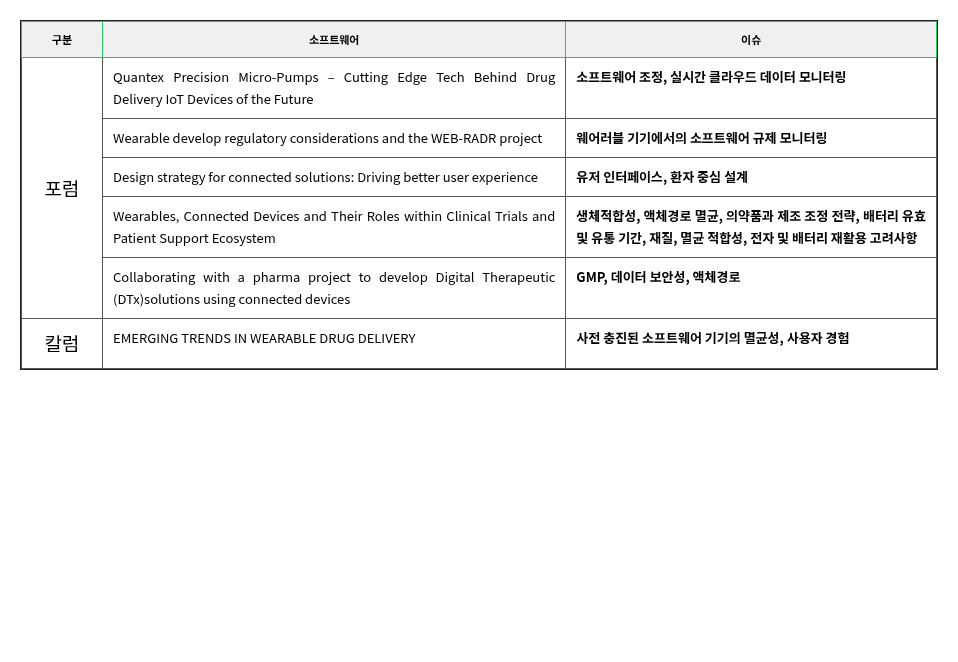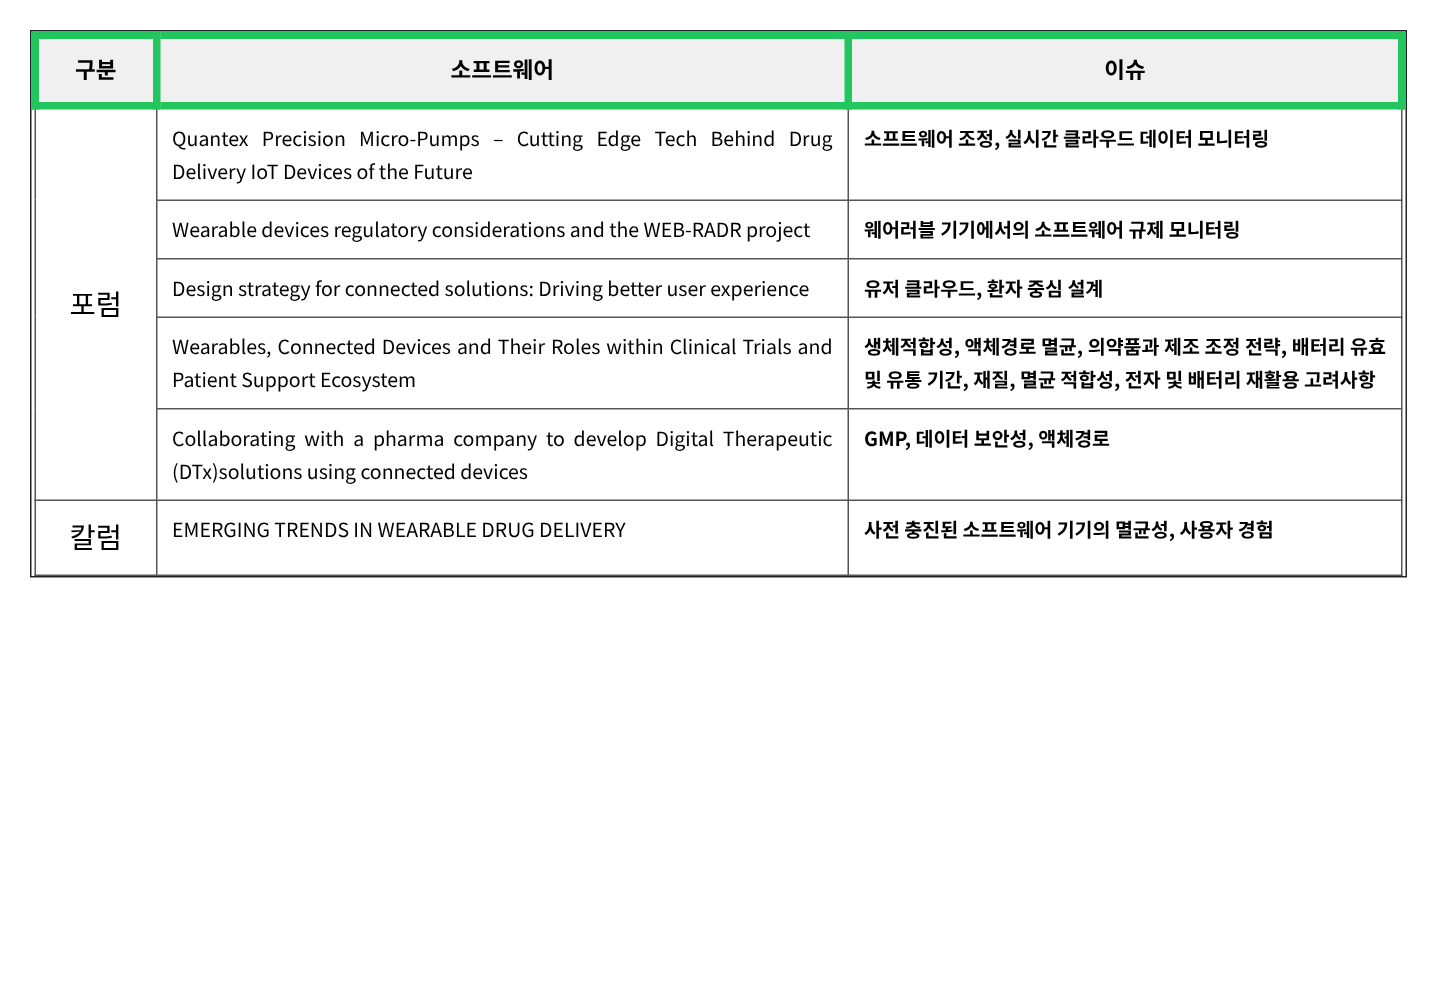--- a/index.html
+++ b/index.html
@@ -28,22 +28,22 @@
     th, td {
       border: 1px solid #555;
       padding: 8px 10px;
       vertical-align: top;
       line-height: 1.7;
     }
     thead th {
       background: #f0f0f0;
       text-align: center;
       font-weight: bold;
-      font-size: 15px;
-      border: 5px solid #22c55e;
+      font-size: 11px;
+      border: 1px solid #22c55e;
     }
     td.col-gubun {
       text-align: center;
       vertical-align: middle;
       width: 70px;
       font-size: 19px;
     }
     td.col-topic {
       width: 400px;
       text-align: justify;
@@ -68,33 +68,33 @@
         <th>이슈</th>
       </tr>
     </thead>
     <tbody id="table-body">
     <tr>
           <td rowspan="5" class="col-gubun">포럼</td>
           <td class="col-topic">Quantex Precision Micro-Pumps – Cutting Edge Tech Behind Drug Delivery IoT Devices of the Future</td>
           <td class="col-issue">소프트웨어 조정, 실시간 클라우드 데이터 모니터링</td>
         </tr>
         <tr>
-          <td class="col-topic">Wearable devices regulatory considerations and the WEB-RADR project</td>
+          <td class="col-topic">Wearable develop regulatory considerations and the WEB-RADR project</td>
           <td class="col-issue">웨어러블 기기에서의 소프트웨어 규제 모니터링</td>
         </tr>
         <tr>
           <td class="col-topic">Design strategy for connected solutions: Driving better user experience</td>
-          <td class="col-issue">유저 클라우드, 환자 중심 설계</td>
+          <td class="col-issue">유저 인터페이스, 환자 중심 설계</td>
         </tr>
         <tr>
           <td class="col-topic">Wearables, Connected Devices and Their Roles within Clinical Trials and Patient Support Ecosystem</td>
           <td class="col-issue">생체적합성, 액체경로 멸균, 의약품과 제조 조정 전략, 배터리 유효 및 유통 기간, 재질, 멸균 적합성, 전자 및 배터리 재활용 고려사항</td>
         </tr>
         <tr>
-          <td class="col-topic">Collaborating with a pharma company to develop Digital Therapeutic (DTx)solutions using connected devices</td>
+          <td class="col-topic">Collaborating with a pharma project to develop Digital Therapeutic (DTx)solutions using connected devices</td>
           <td class="col-issue">GMP, 데이터 보안성, 액체경로</td>
         </tr>
         <tr>
           <td rowspan="1" class="col-gubun">칼럼</td>
           <td class="col-topic">EMERGING TRENDS IN WEARABLE DRUG DELIVERY</td>
           <td class="col-issue">사전 충진된 소프트웨어 기기의 멸균성, 사용자 경험</td>
         </tr>
       </tbody>
   </table>
 </div>

